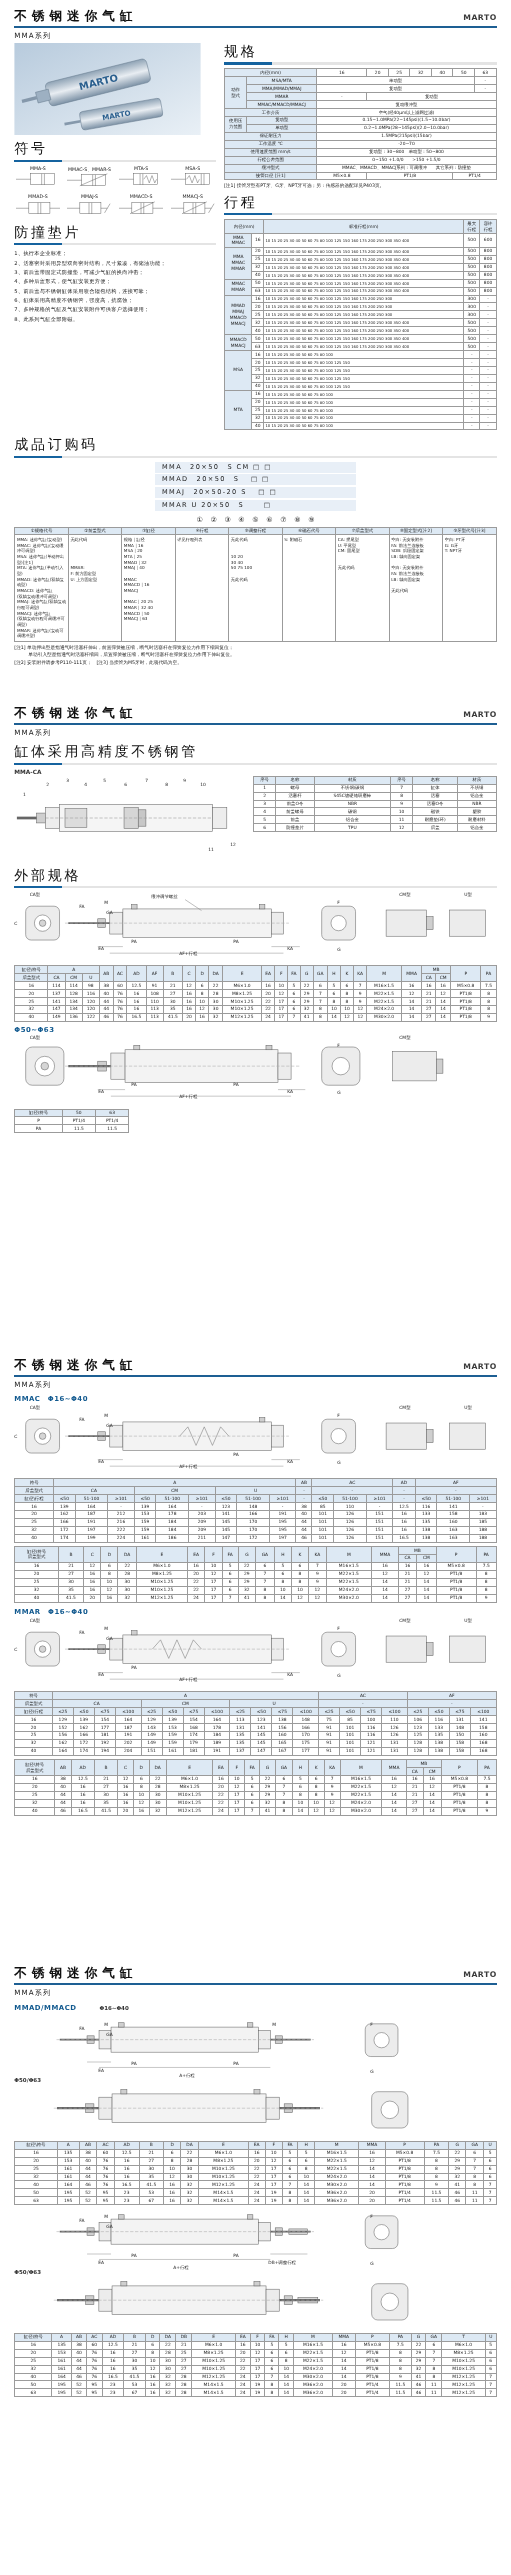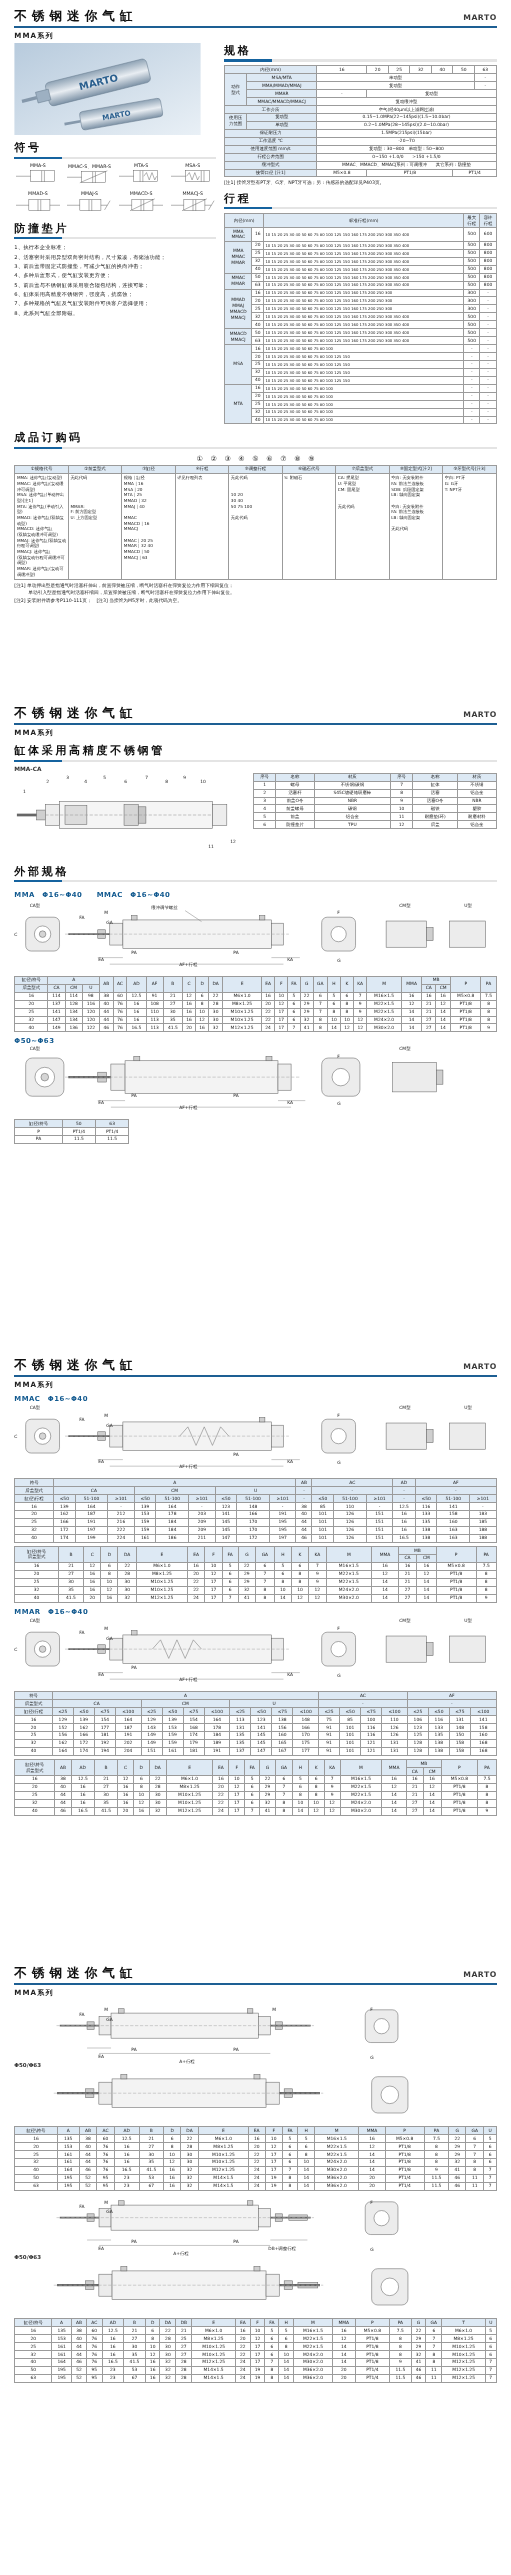--- a/index.html
+++ b/index.html
@@ -3,23 +3,23 @@
 <meta charset="utf-8">
 <style>
   html,body{margin:0;padding:0;background:#fff}
   body{width:511px;font-family:"DejaVu Sans","Liberation Sans",sans-serif;color:#222}
   .page{position:relative;width:511px;box-sizing:border-box;padding:7.7px 14.3px;overflow:hidden;background:#fff}
   .p1{height:697px}.p2{height:652px}.p3{height:608px}.p4{height:618px}
   .hdr{position:relative;margin-bottom:2.2px}
   .title{margin:0;font-size:12.6px;letter-spacing:5px;font-weight:700;color:#101010}
   .brand{position:absolute;right:0;top:5.5px;font-size:7.7px;letter-spacing:0.5px;color:#3a3a3a;font-weight:600}
   .rule{height:1.6px;background:#1d5f93;margin-top:1.6px}
-  .series{font-size:7.1px;font-weight:700;letter-spacing:1.1px;margin-top:2.7px}
+  .series{font-size:7.1px;font-weight:400;letter-spacing:1.1px;margin-top:2.7px}
   .sec{margin-top:5.5px}
-  .sec-title{font-size:11px;font-weight:700;letter-spacing:2.7px;color:#111}
+  .sec-title{font-size:14px;font-weight:400;letter-spacing:2.7px;color:#111}
   .sec-rule{height:2.2px;margin:1.6px 0 3.8px;background:linear-gradient(to right,#15639f 0,#15639f 48px,#e4e4e4 48px,#e4e4e4 100%)}
   .cols{display:flex;gap:7.7px}
   .colL{width:202px;flex:none}.colR{flex:1;min-width:0}
   .photo{display:block;width:187px;height:92px}
   .symbols{display:grid;grid-template-columns:repeat(4,1fr);gap:3.3px 4.4px;margin-top:1.1px}
   .sym{text-align:center}
   .sym-label{display:block;font-size:4.7px;margin-bottom:0.5px;white-space:nowrap}
   .sym svg{width:46px;height:16.5px}
   .feat{font-size:5.2px;line-height:1.8;letter-spacing:0.3px}
   .tbl{border-collapse:collapse;width:100%;font-size:4.4px}
@@ -450,20 +450,26 @@
                 </tbody>
               </table>
             </div>
       </div>
     </div>
   </div>
 
   <div class="sec">
     <div class="sec-title">成品订购码</div>
     <div class="sec-rule"></div>
+    <div class="codes">
+          <div class="code-line">MMA　20×50　S CM □ □</div>
+          <div class="code-line">MMAD　20×50　S　 □ □</div>
+          <div class="code-line">MMAJ　20×50-20 S　 □ □</div>
+          <div class="code-line">MMAR U 20×50　S　　 □</div>
+        </div>
     <div class="digits"><div class="digit">①</div><div class="digit">②</div><div class="digit">③</div><div class="digit">④</div><div class="digit">⑤</div><div class="digit">⑥</div><div class="digit">⑦</div><div class="digit">⑧</div><div class="digit">⑨</div></div>
     <div>
           <table class="tbl ord">
             <thead>
               <tr>
                 <th>①规格代号</th>
                 <th>②前盖型式</th>
                 <th>③缸径</th>
                 <th>④行程</th>
                 <th>⑤调整行程</th>
@@ -641,24 +647,20 @@
                 </tr>
               </tbody>
             </table>
           </div>
     </div>
   </div>
 
   <div class="sec">
     <div class="sec-title">外部规格</div>
     <div class="sec-rule"></div>
-    <div class="lblrow">
-      <div class="model-label">MMA　Φ16~Φ40</div>
-      <div class="model-label">MMAC　Φ16~Φ40</div>
-    </div>
     <div class="drawing">
       <svg class="band" viewBox="0 0 874 130">
         <g fill="#ececec" stroke="#666">
           <rect x="18" y="26" width="62" height="62" rx="10"></rect>
               <circle cx="49" cy="57" r="15" fill="#fff"></circle>
               <circle cx="49" cy="57" r="6" fill="#d5d5d5"></circle>
           <rect x="150" y="49" width="14" height="16" fill="#cfcfcf"></rect>
           <rect x="172" y="37" width="24" height="40"></rect>
           <rect x="196" y="31" width="272" height="52" fill="#f3f3f3"></rect>
           <rect x="468" y="37" width="22" height="40"></rect>
@@ -1645,20 +1647,24 @@
 </section>
 
 <section class="page p4">
   <div class="hdr">
     <h1 class="title">不锈钢迷你气缸</h1>
     <div class="brand">MARTO</div>
     <div class="rule"></div>
     <div class="series">MMA系列</div>
   </div>
 
+  <div class="lblrow">
+    <div class="model-label">MMAD/MMACD</div>
+    <div class="sub-label">Φ16~Φ40</div>
+  </div>
   <div class="drawing">
     <svg class="band" style="height:60px" viewBox="0 0 874 110">
       <g fill="#ececec" stroke="#666">
         <rect x="130" y="40" width="13" height="14" fill="#cfcfcf"></rect>
         <rect x="152" y="30" width="22" height="34"></rect>
         <rect x="174" y="24" width="270" height="46" fill="#f3f3f3"></rect>
         <rect x="444" y="30" width="22" height="34"></rect>
         <rect x="475" y="40" width="13" height="14" fill="#cfcfcf"></rect>
         <rect x="188" y="16" width="10" height="8" fill="#cfcfcf"></rect>
             <rect x="424" y="16" width="10" height="8" fill="#cfcfcf"></rect>

